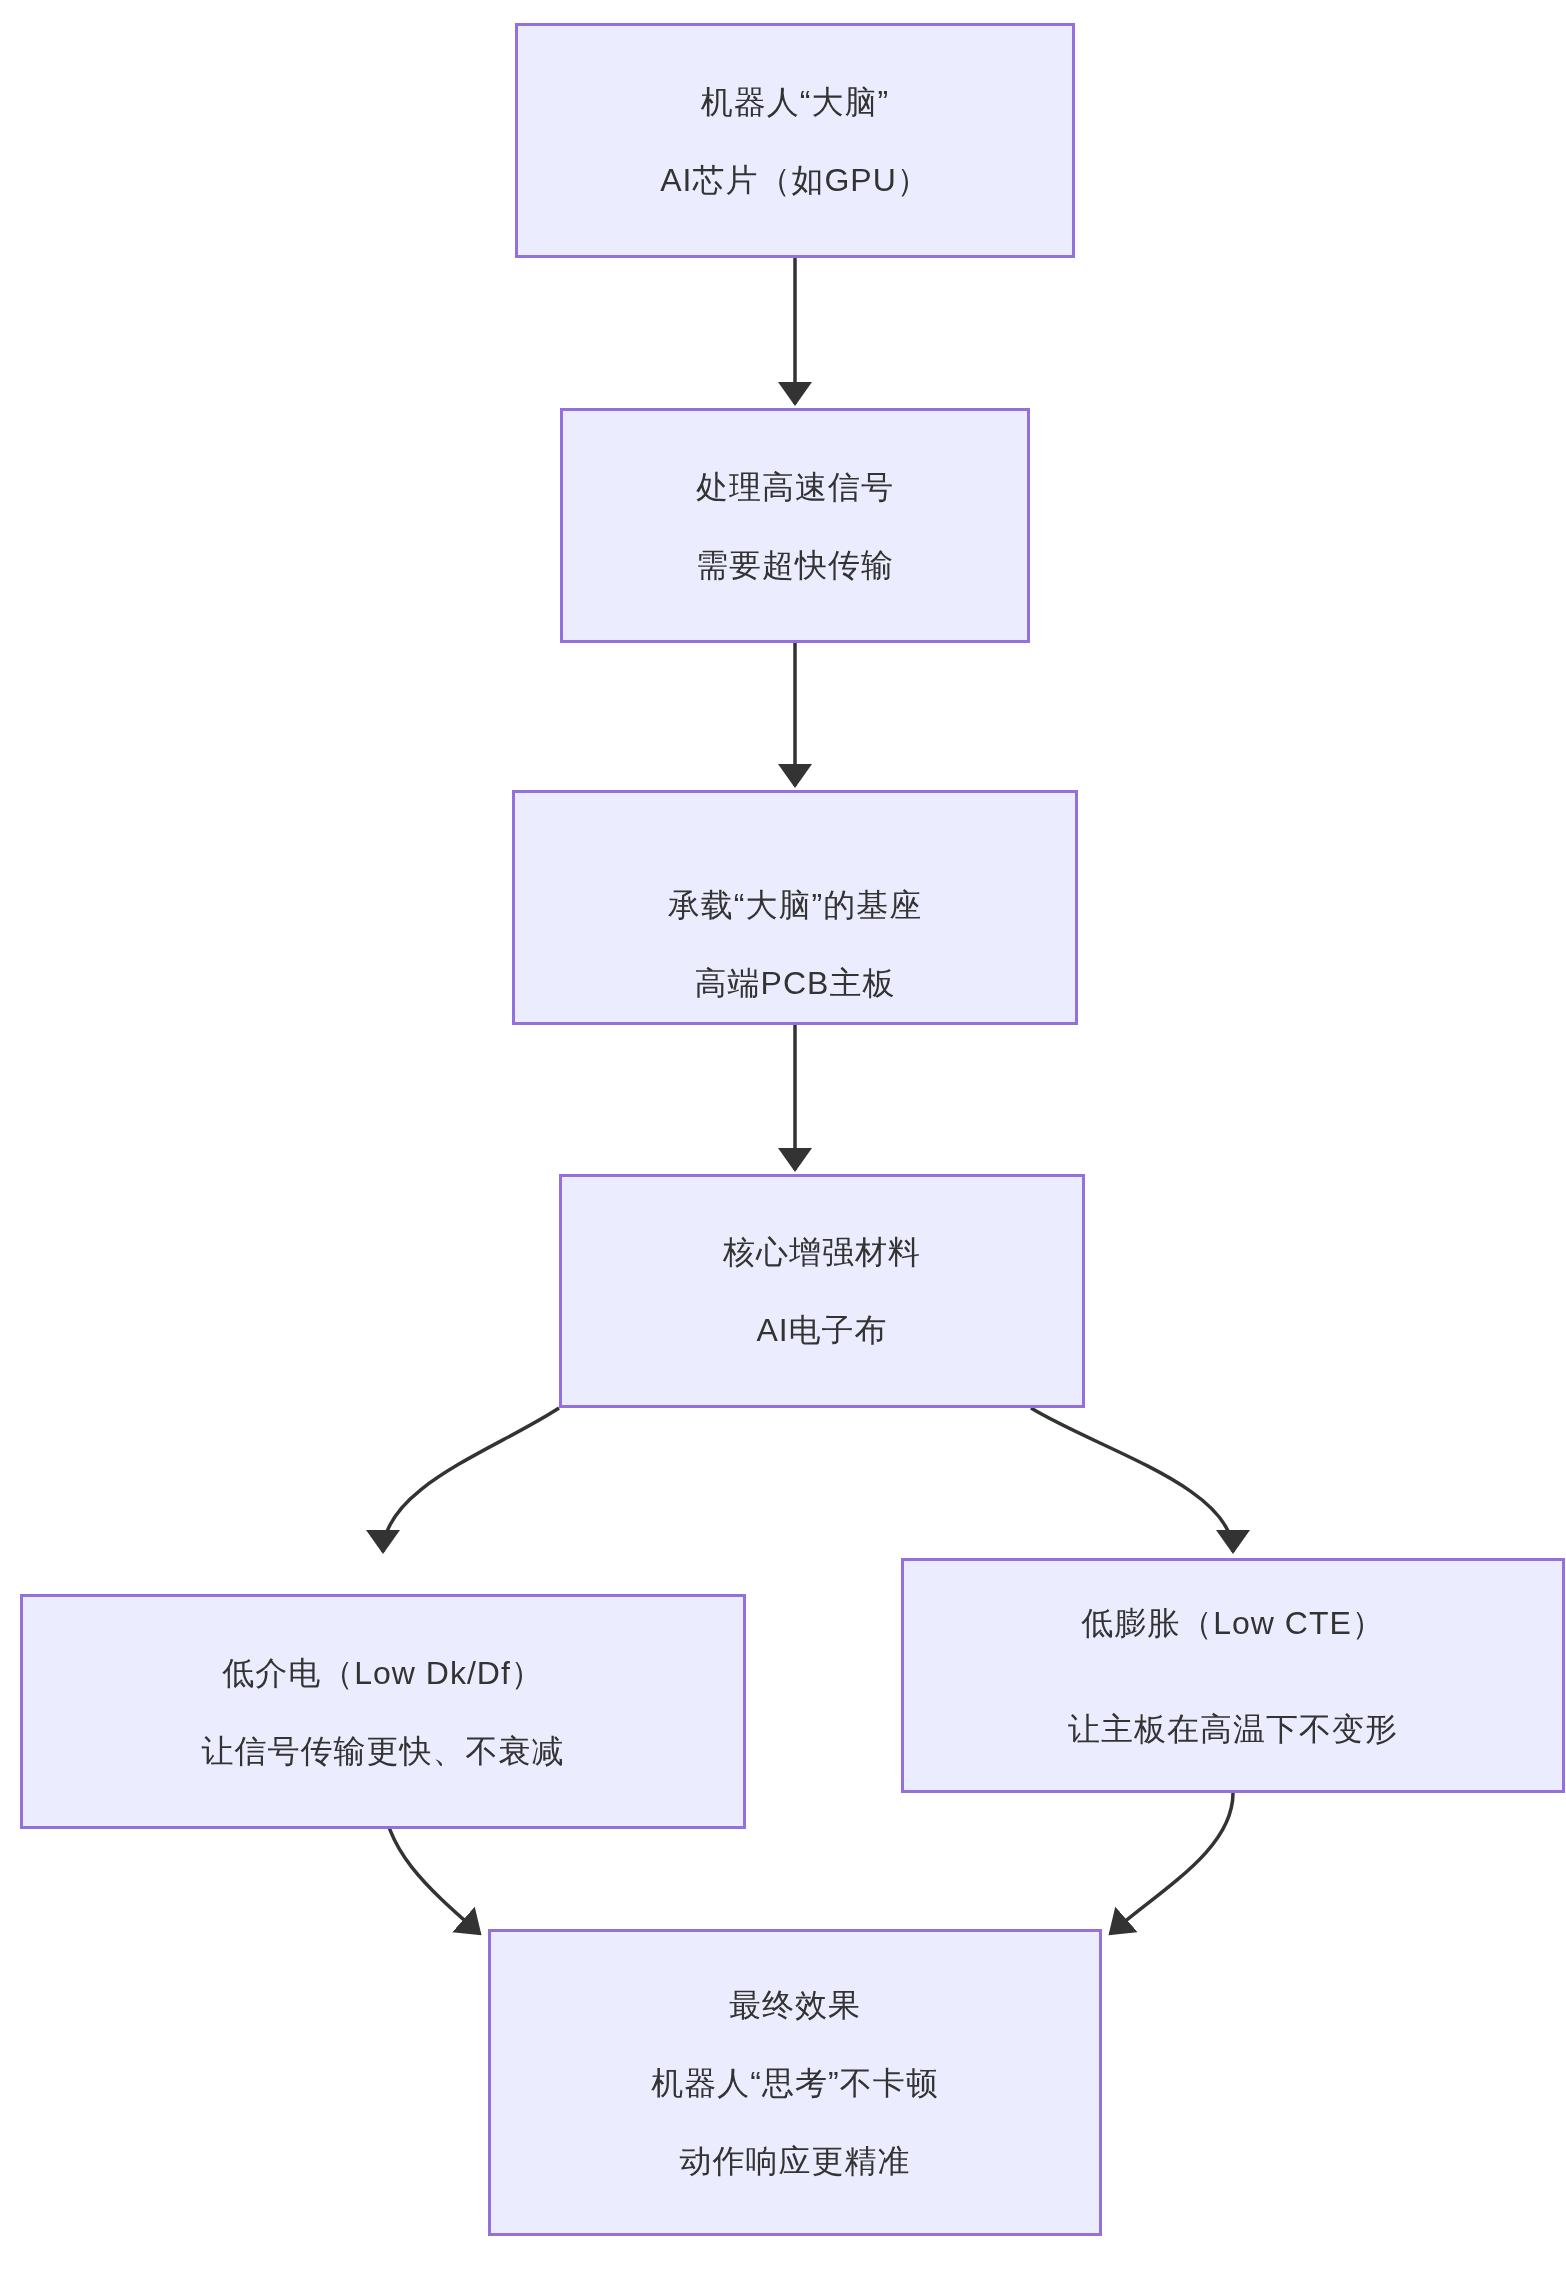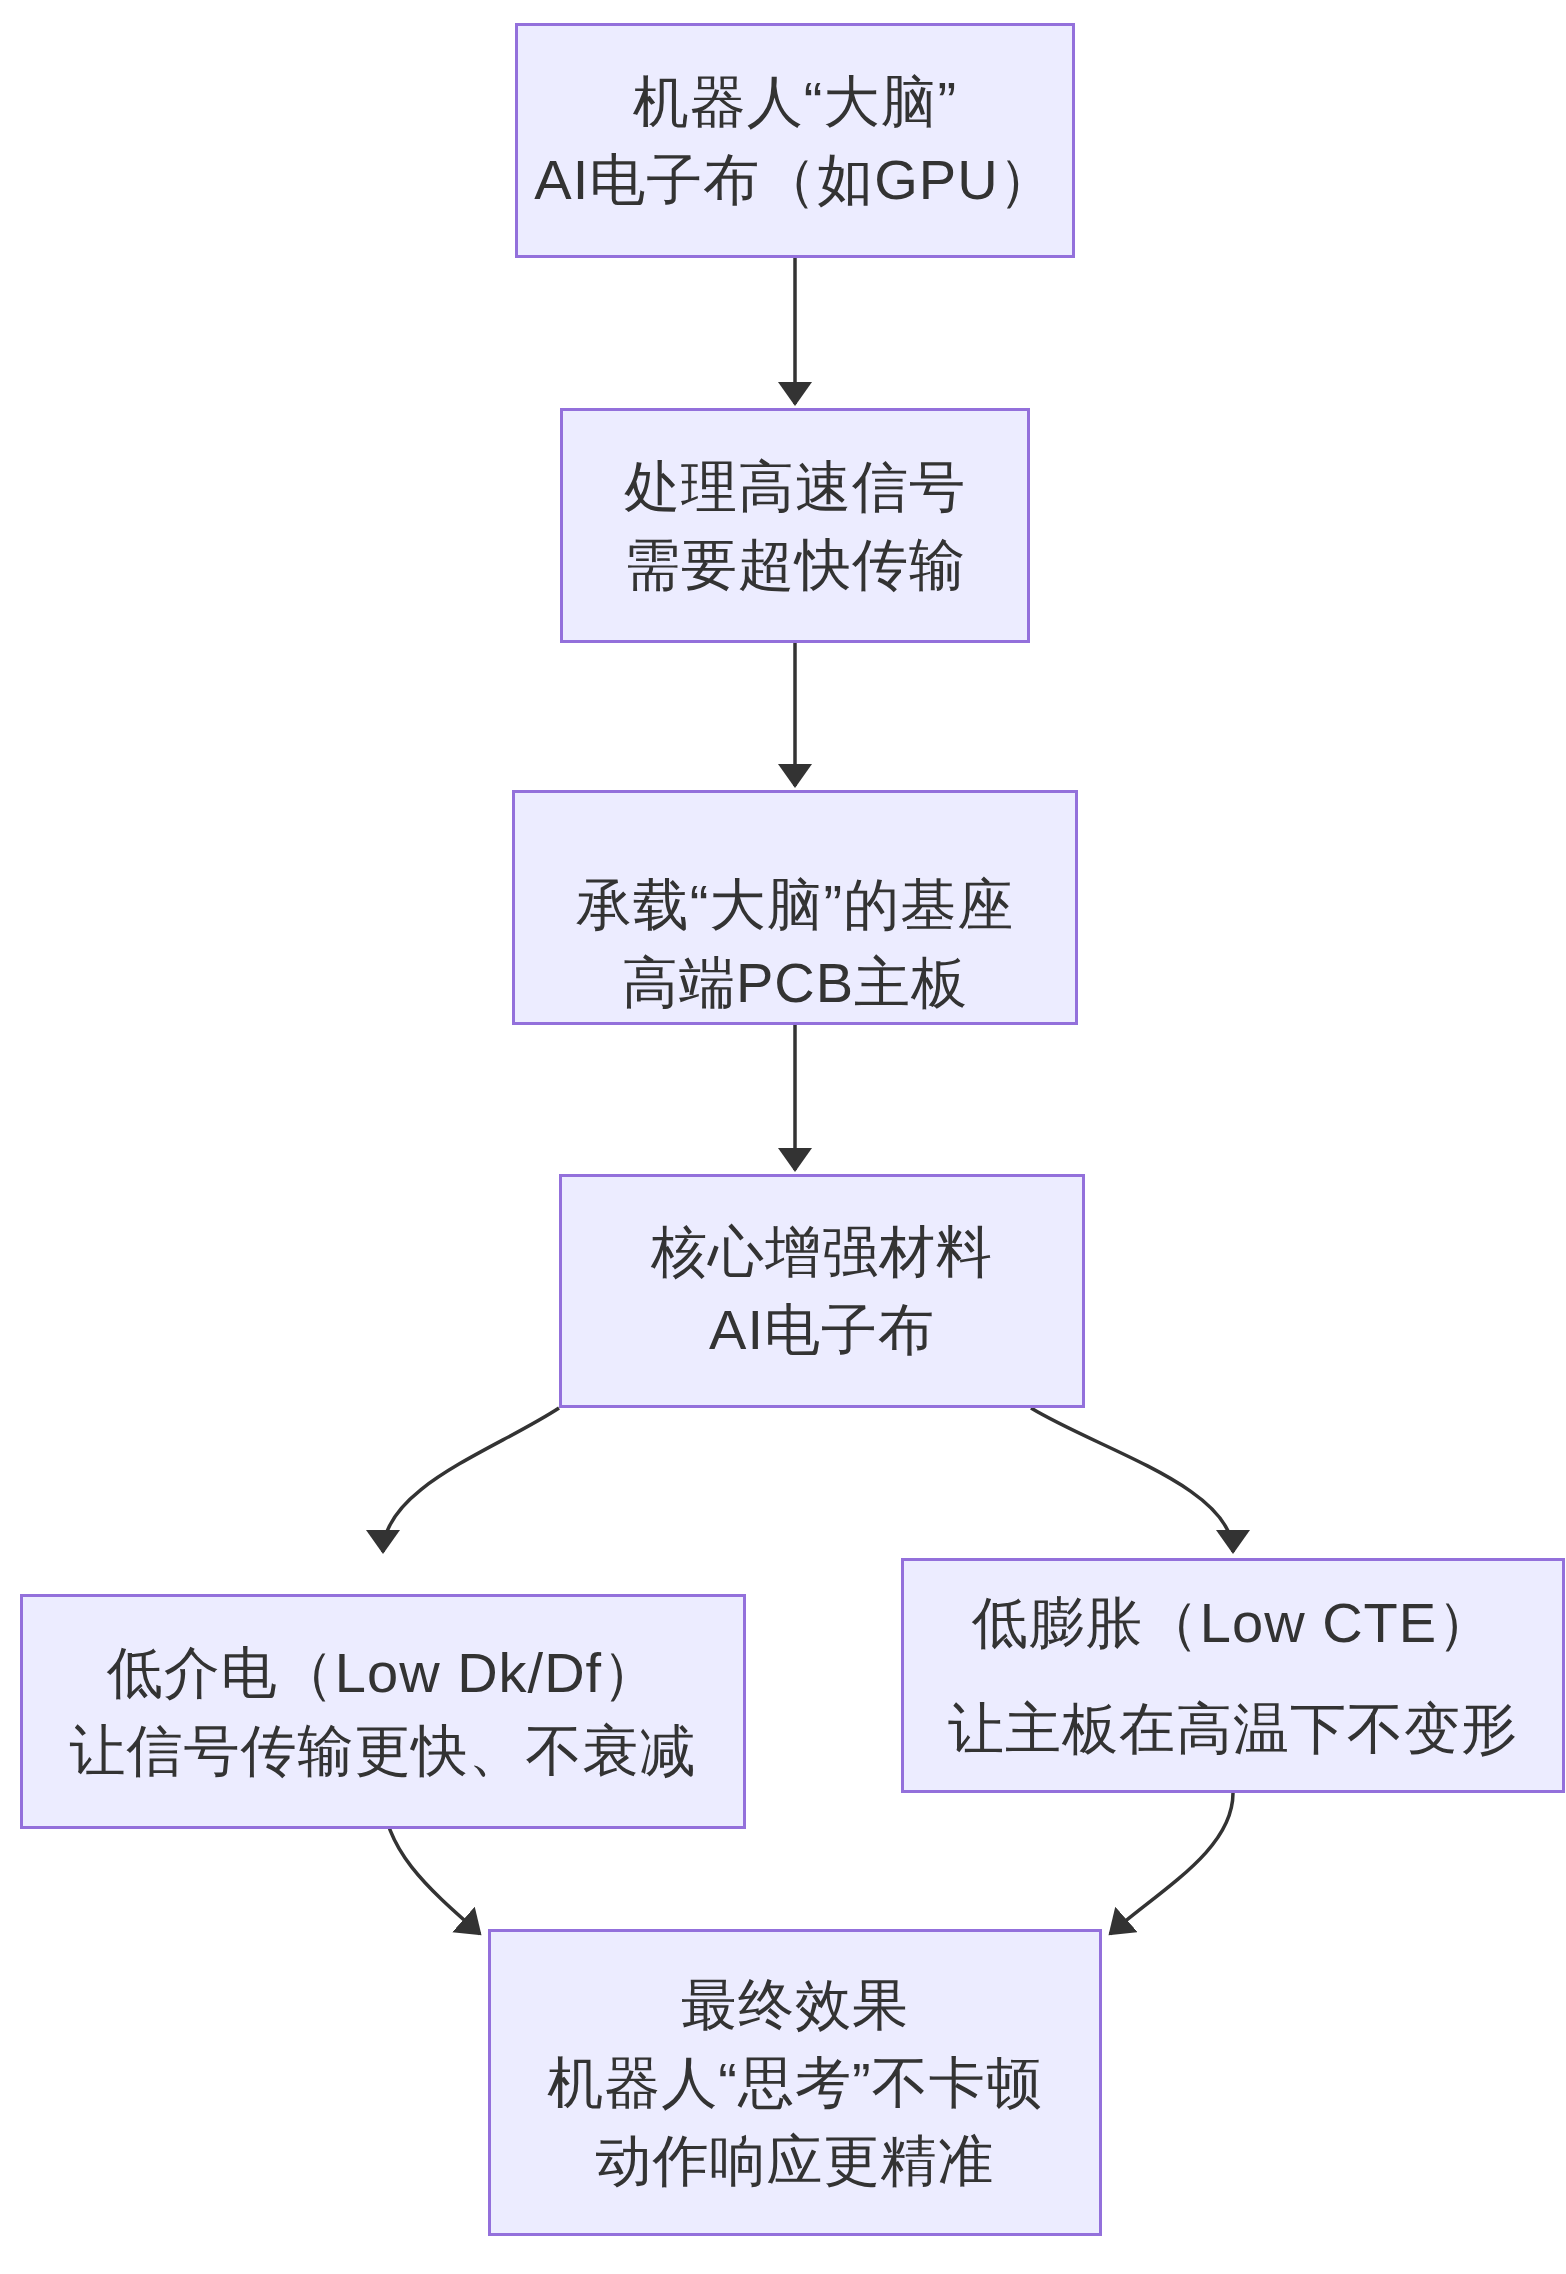--- a/index.html
+++ b/index.html
@@ -37,21 +37,21 @@
   .node {
     position: absolute;
     background: var(--node-fill);
     border: 3px solid var(--node-border);
     color: var(--text);
     display: flex;
     flex-direction: column;
     align-items: center;
     justify-content: center;
     text-align: center;
-    font-size: 56px;
+    font-size: 32px;
     line-height: 78px;
     letter-spacing: 1px;
   }
   #n1 { left: 515px; top: 23px;   width: 560px; height: 235px; }
   #n2 { left: 560px; top: 408px;  width: 470px; height: 235px; text-align: center; }
   #n3 { left: 512px; top: 790px;  width: 566px; height: 235px; justify-content: flex-end; }
   #n4 { left: 559px; top: 1174px; width: 526px; height: 234px; }
   #n5 { left: 20px;  top: 1558px; width: 726px; height: 235px; margin-top: 36px; }
   #n6 { left: 901px; top: 1558px; width: 664px; height: 235px; gap: 28px; }
   #n7 { left: 488px; top: 1929px; width: 614px; height: 307px; }
@@ -71,21 +71,21 @@
     <path class="edge" d="M795,643 L795,786" marker-end="url(#arrowhead)"></path>
     <path class="edge" d="M795,1025 L795,1170" marker-end="url(#arrowhead)"></path>
     <path class="edge" d="M559,1408 C495,1450 383,1487 383,1552" marker-end="url(#arrowhead)"></path>
     <path class="edge" d="M1031,1408 C1100,1450 1233,1487 1233,1552" marker-end="url(#arrowhead)"></path>
     <path class="edge" d="M383,1793 C383,1850 430,1890 480,1934" marker-end="url(#arrowhead)"></path>
     <path class="edge" d="M1233,1793 C1233,1850 1160,1890 1110,1934" marker-end="url(#arrowhead)"></path>
   </svg>
 
   <div class="node" id="n1">
     <div>机器人“大脑”</div>
-    <div>AI电子布（如GPU）</div>
+    <div>AI芯片（如GPU）</div>
   </div>
 
   <div class="node" id="n2">
     <div>处理高速信号</div>
     <div>需要超快传输</div>
   </div>
 
   <div class="node" id="n3">
     <div>承载“大脑”的基座</div>
     <div>高端PCB主板</div>

